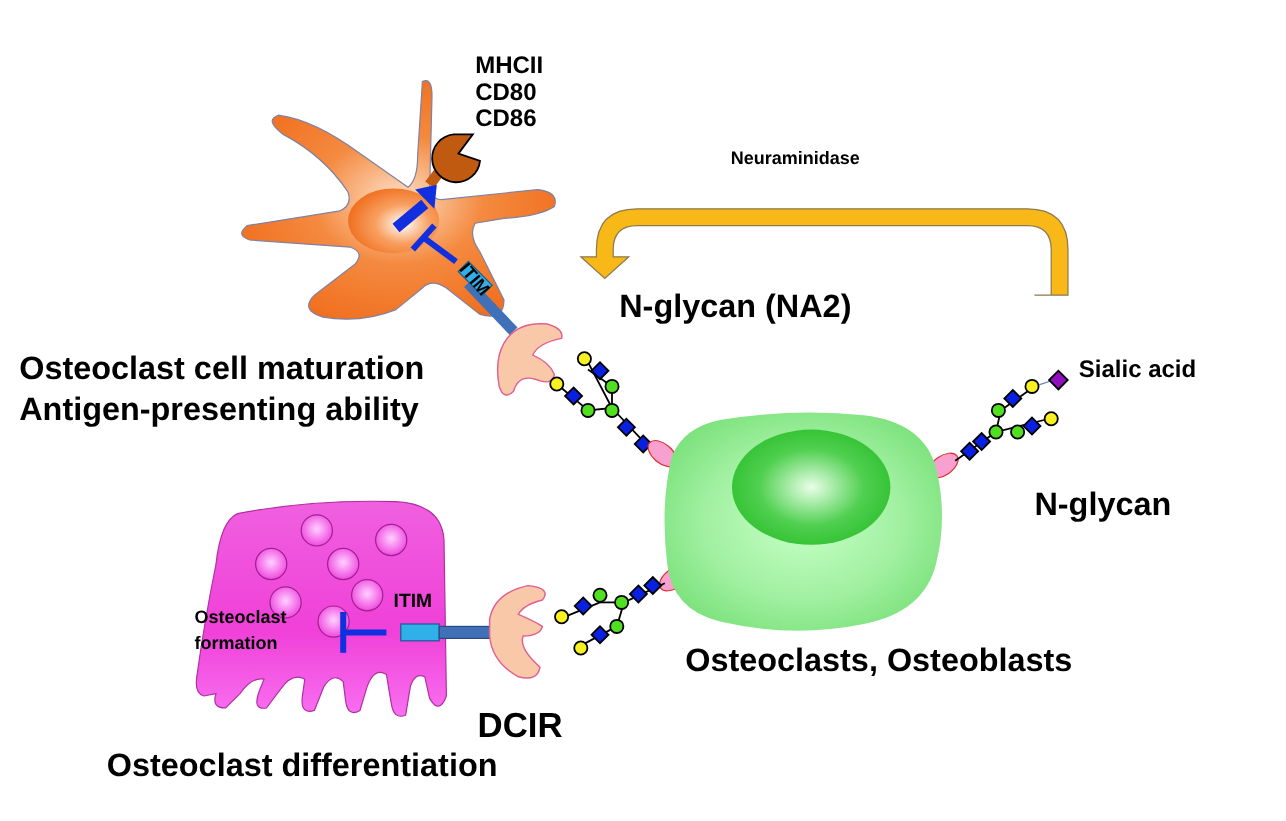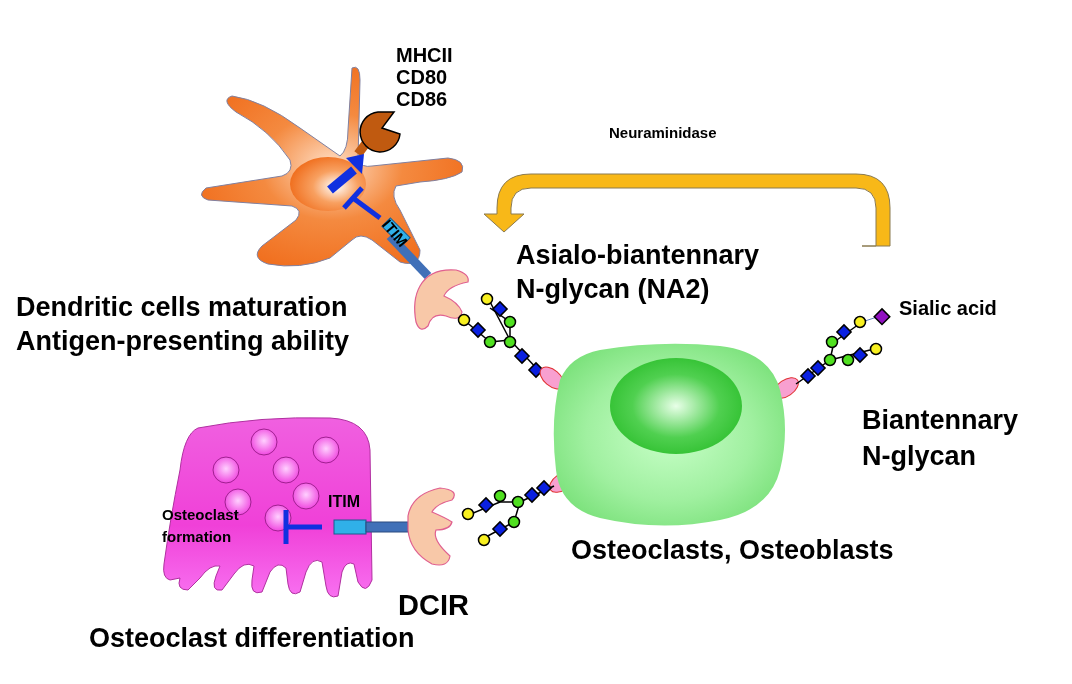--- a/index.html
+++ b/index.html
@@ -168,33 +168,31 @@
 
 <div class="lbl sm" style="left:396px;top:44px;line-height:22px;">
   <div>MHCII</div>
   <div>CD80</div>
   <div>CD86</div>
 </div>
 
 <div class="lbl xs" style="left:392px;top:216px;transform:rotate(50deg);transform-origin:left top;">ITIM</div>
 
 <div class="lbl big" style="left:16px;top:290px;line-height:34px;">
-  <div>Dendritic cells maturation</div>
+  <div>Osteoclast cell maturation</div>
   <div>Antigen-presenting ability</div>
 </div>
 
 <div class="lbl big" style="left:516px;top:238px;line-height:34px;">
-  <div>Asialo-biantennary</div>
   <div>N-glycan (NA2)</div>
 </div>
 
 <div class="lbl sm" style="left:899px;top:296px;">Sialic acid</div>
 
 <div class="lbl big" style="left:862px;top:402px;line-height:36px;">
-  <div>Biantennary</div>
   <div>N-glycan</div>
 </div>
 
 <div class="lbl xs" style="left:162px;top:504px;line-height:22px;">
   <div>Osteoclast</div>
   <div>formation</div>
 </div>
 
 <div class="lbl xs" style="left:328px;top:492px;font-size:16px;">ITIM</div>
 

